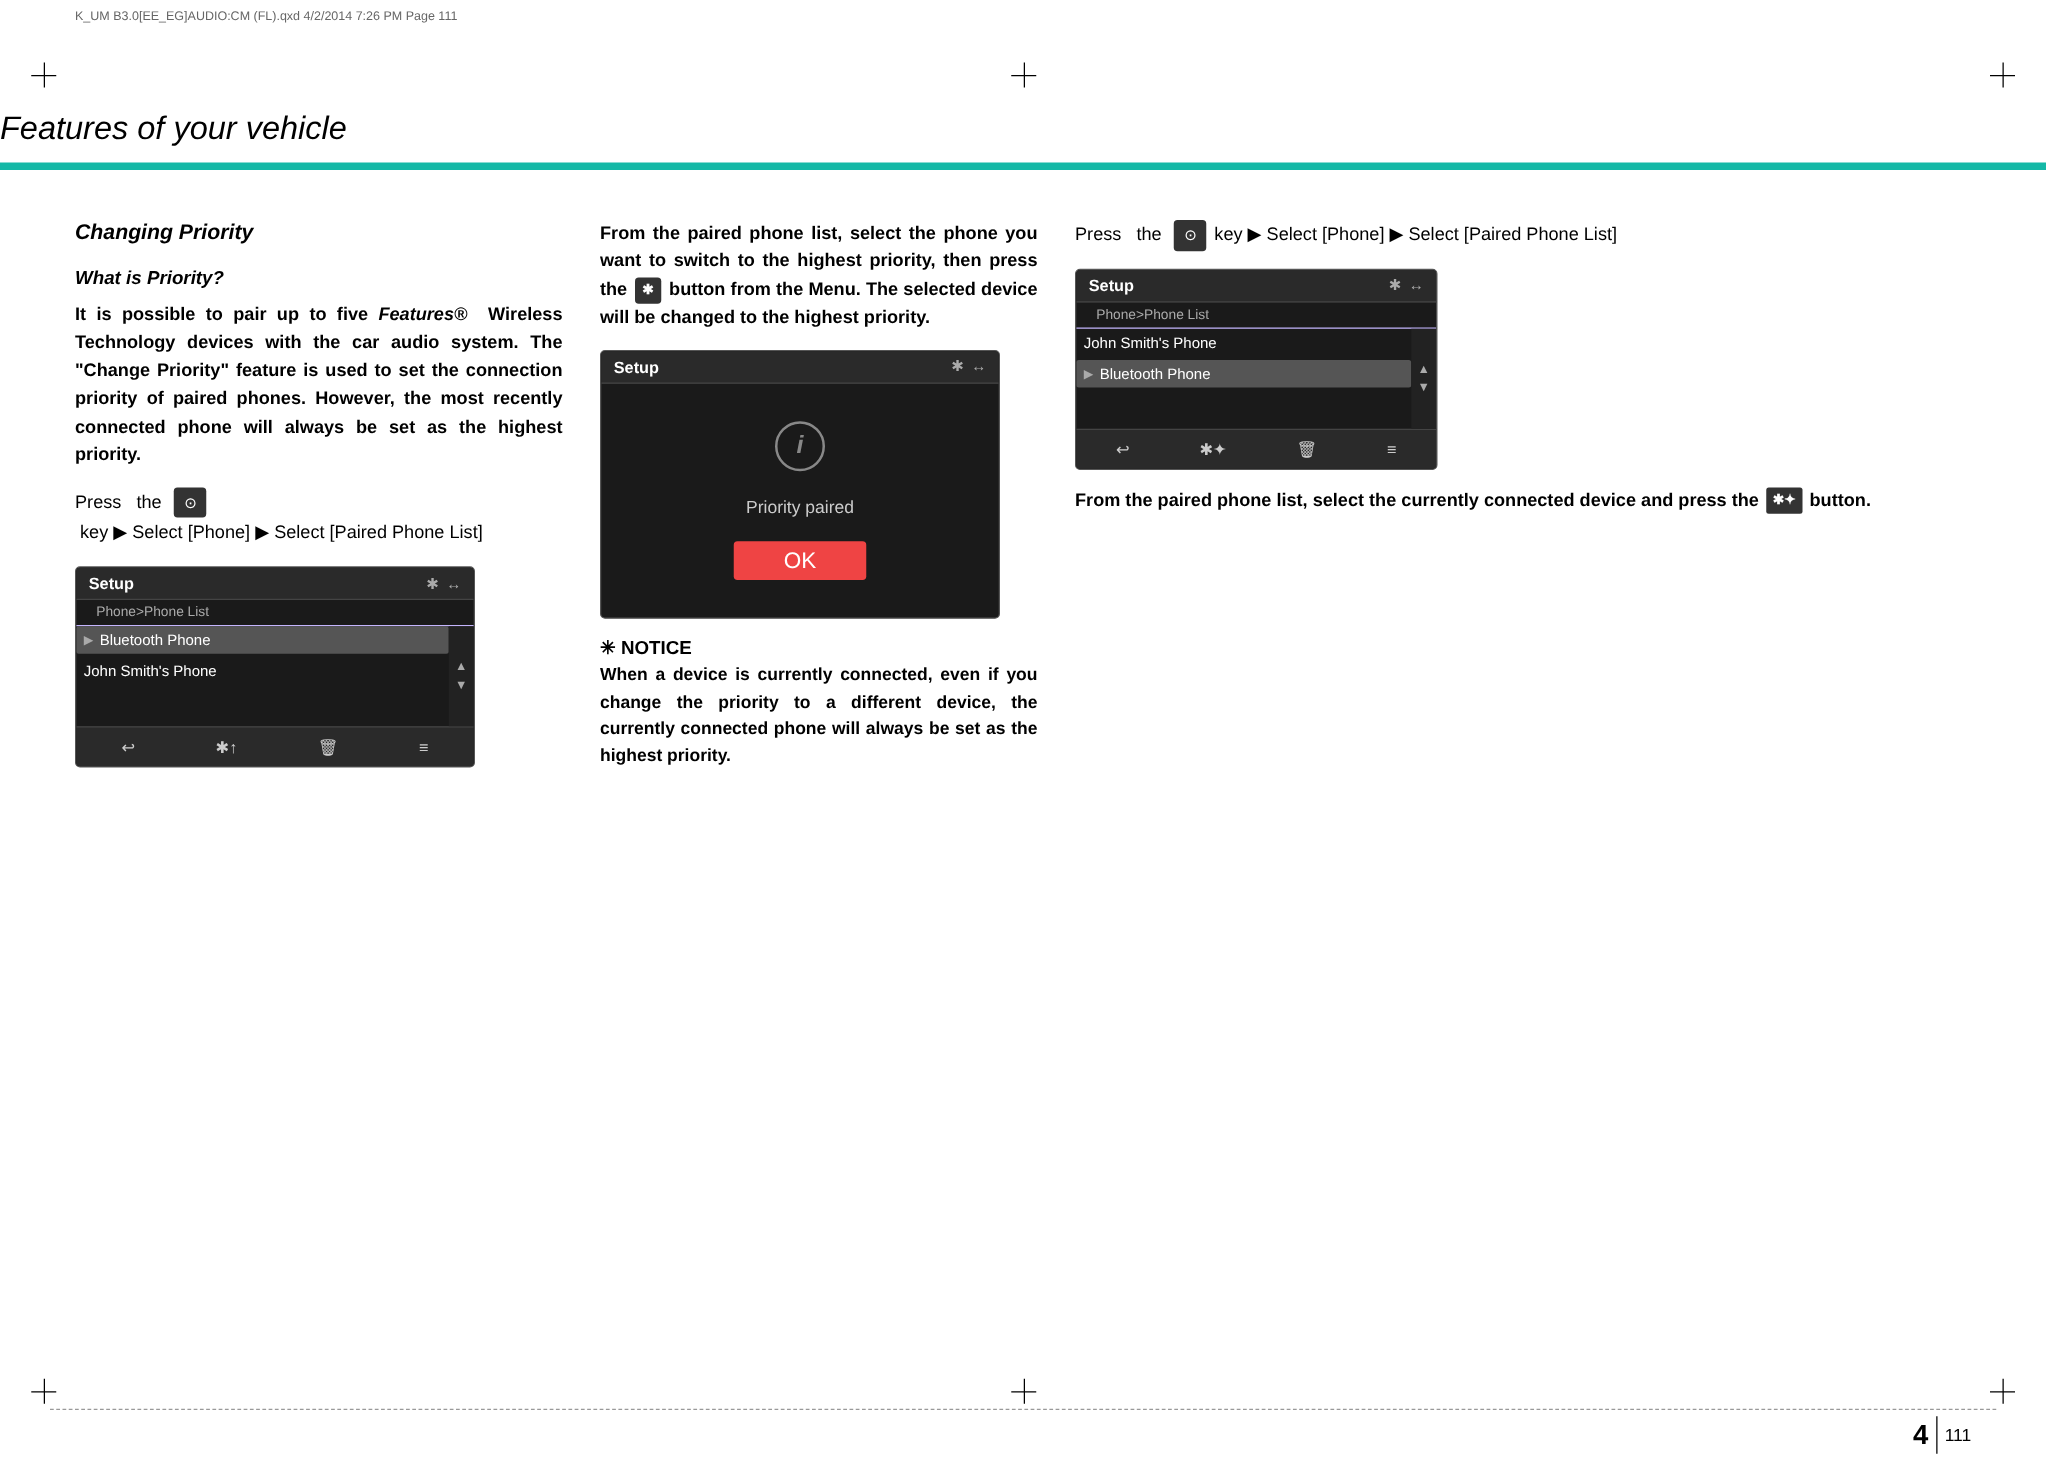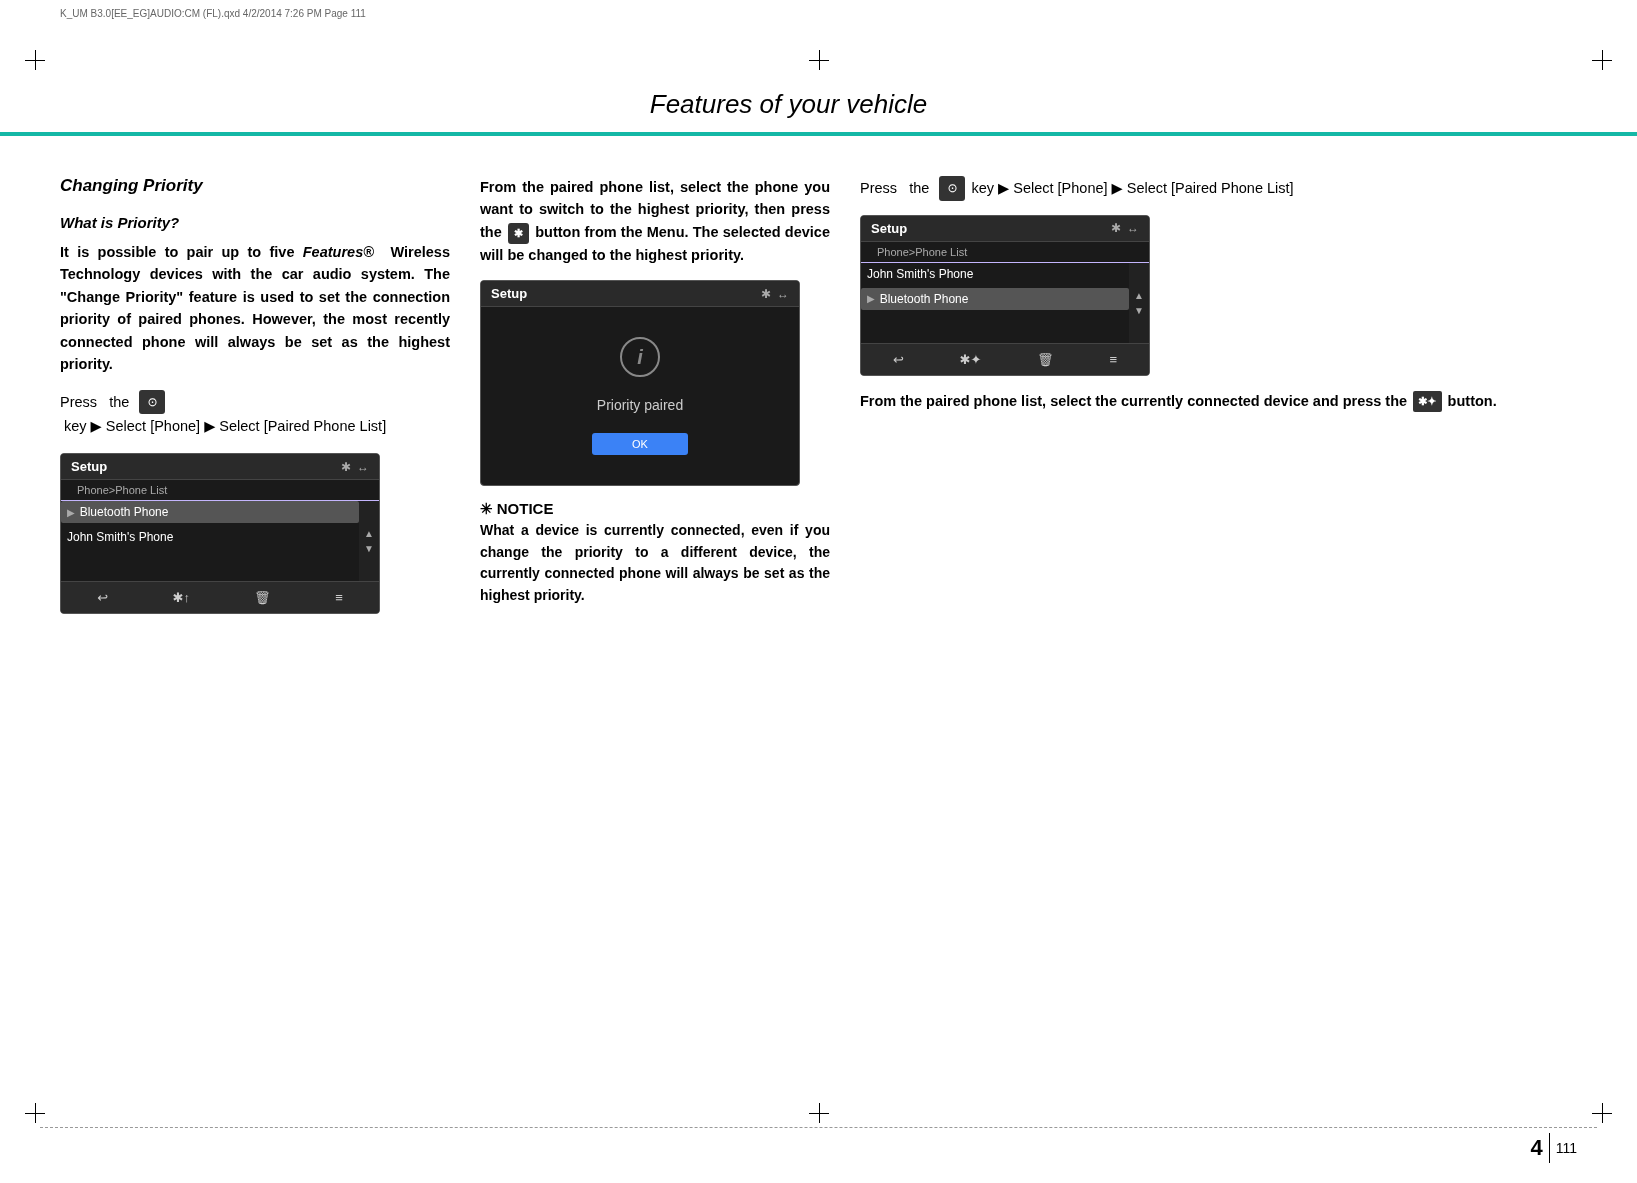--- a/index.html
+++ b/index.html
@@ -11,24 +11,24 @@
       font-family: Arial, sans-serif;
       font-size: 15px;
       color: #000;
       position: relative;
     }
 
     
     .header {
       position: relative;
       height: 136px;
-      border-bottom: 4px solid #14b8a6;
+      border-bottom: 6px solid #14b8a6;
       display: flex;
       align-items: flex-end;
-      justify-content: center;
+      justify-content: flex-start;
       padding-right: 60px;
       padding-bottom: 12px;
     }
 
     .header-title {
       font-size: 26px;
       font-style: italic;
       font-weight: normal;
       color: #000;
     }
@@ -233,25 +233,25 @@
       font-style: italic;
       font-weight: bold;
     }
 
     .priority-changed-text {
       color: #ccc;
       font-size: 14px;
     }
 
     .priority-ok-btn {
-      background: #3b82f6;
+      background: #ef4444;
       color: #fff;
       border: none;
       padding: 5px 40px;
-      font-size: 11px;
+      font-size: 18px;
       border-radius: 3px;
       cursor: pointer;
     }
 
     
     .notice-box {
       margin-top: 10px;
     }
 
     .notice-title {
@@ -475,21 +475,21 @@
         <div class="priority-changed-text">Priority paired</div>
         <button class="priority-ok-btn">OK</button>
       </div>
     </div>
 
     <div class="notice-box">
       <div class="notice-title">
         <span>✳</span> NOTICE
       </div>
       <div class="notice-body">
-        <strong>What a device is currently connected, even if you change the priority to a different device, the currently connected phone will always be set as the highest priority.</strong>
+        <strong>When a device is currently connected, even if you change the priority to a different device, the currently connected phone will always be set as the highest priority.</strong>
       </div>
     </div>
   </div>
 
   <div class="col-right">
 
     <div class="press-line">
       <span>Press &nbsp; the &nbsp;</span>
       <span class="key-btn">⊙</span>
       <span>&nbsp;key ▶ Select [Phone] ▶ Select [Paired Phone List]</span>

